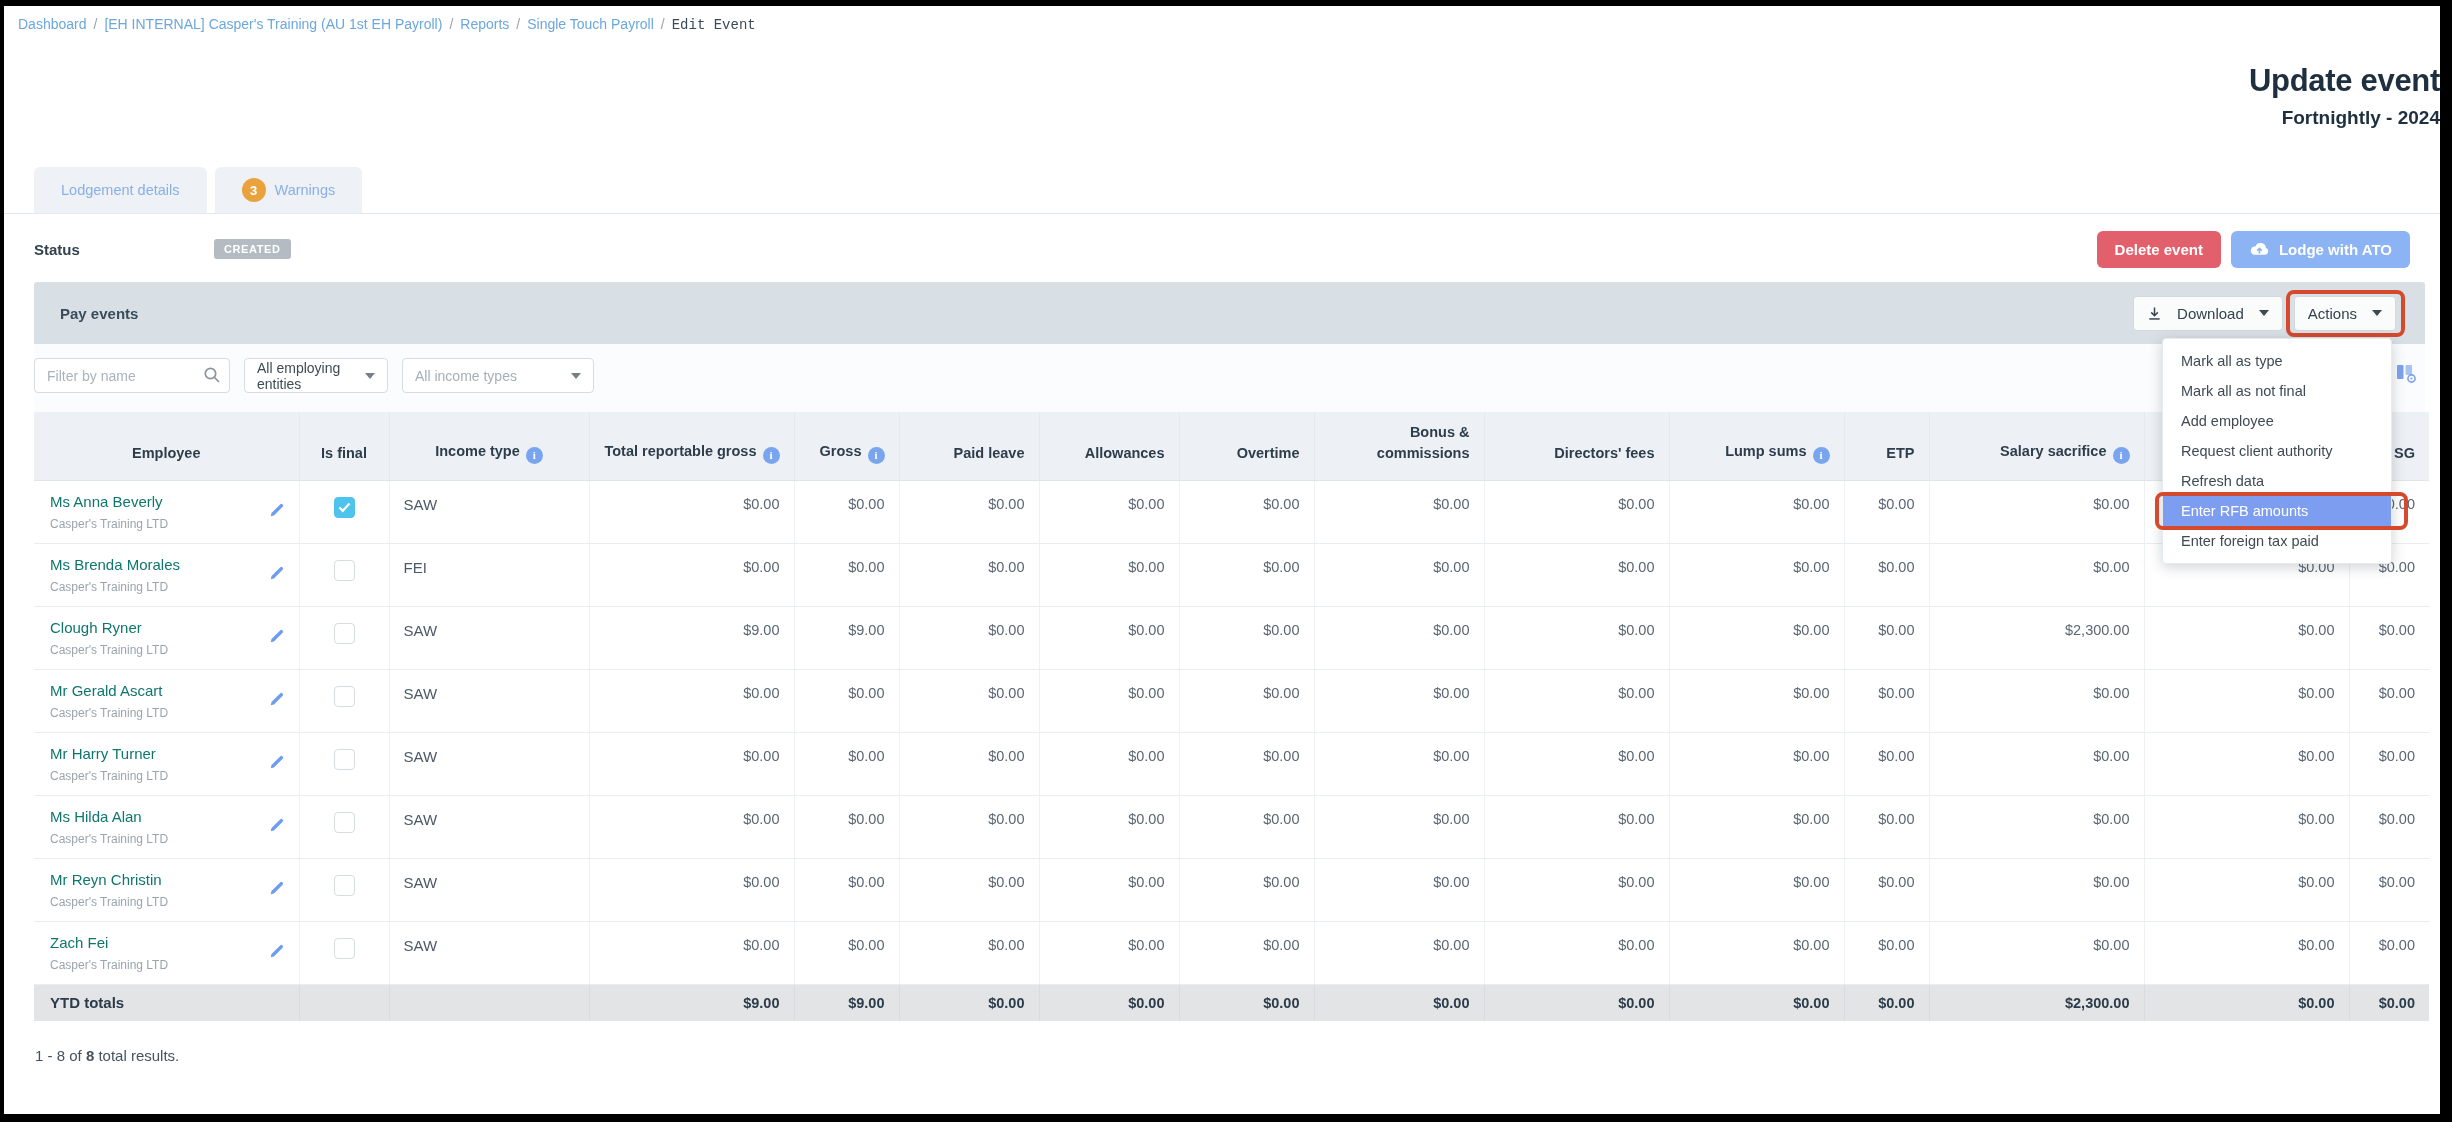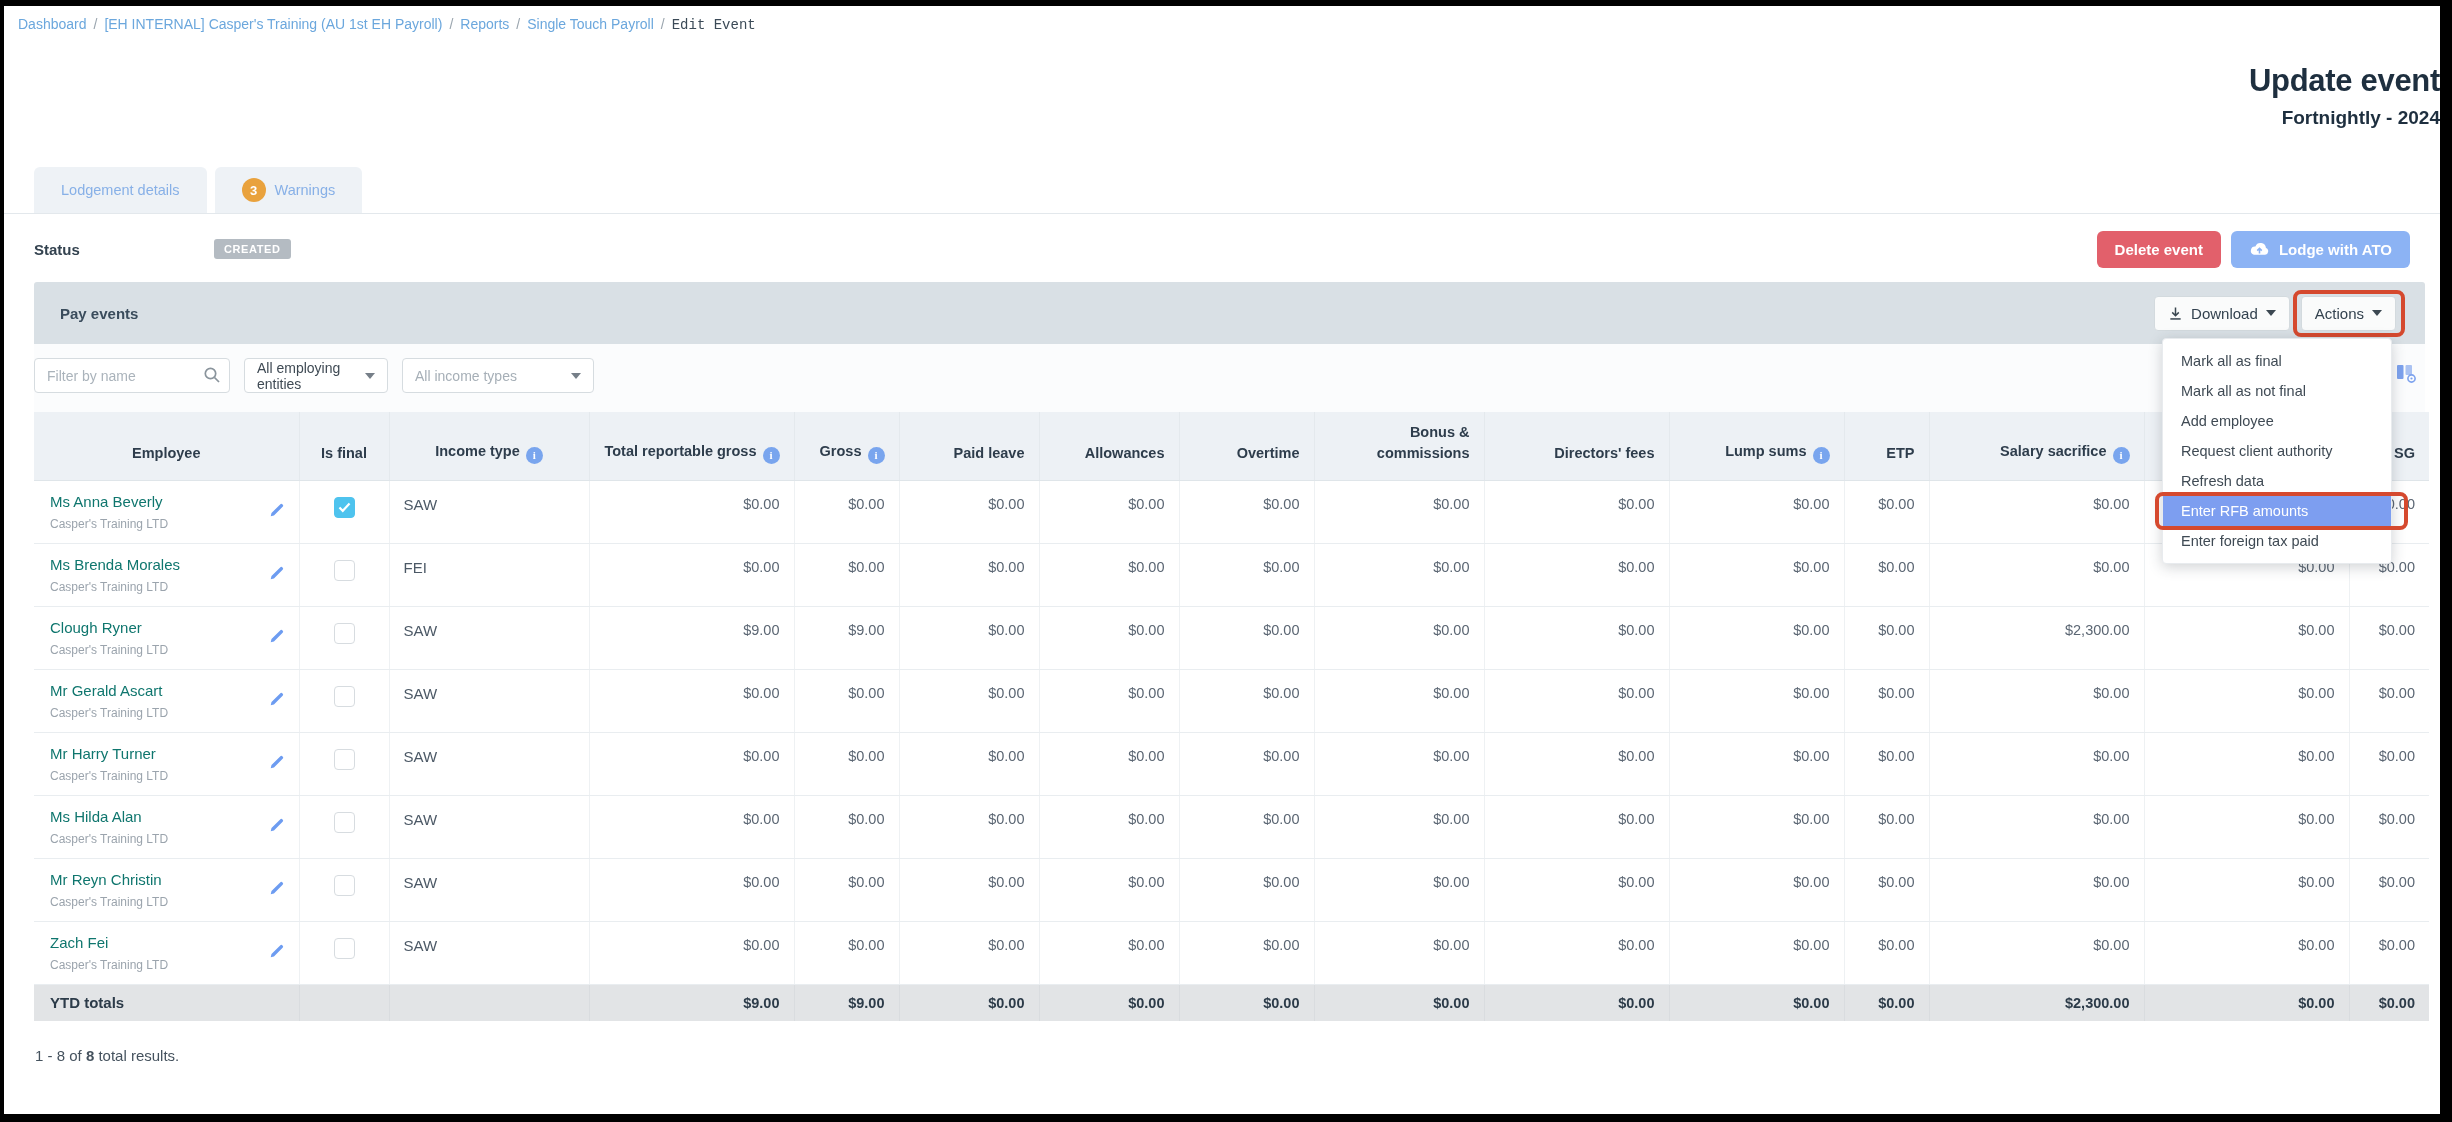--- a/index.html
+++ b/index.html
@@ -32,21 +32,21 @@
   .status-actions { display:flex; gap:10px; }
   .btn { border:none; border-radius:6px; font-size:15px; font-weight:bold; color:#fff; height:37px; padding:0 18px; cursor:pointer; display:inline-flex; align-items:center; gap:9px; font-family:inherit; }
   .btn-delete { background:#e2606b; }
   .btn-lodge { background:#8cb3f4; }
 
   
   .panel { margin:10px 15px 0 30px; position:relative; }
   .panel-header { background:#d9e0e5; border-radius:3px 3px 0 0; height:62px; display:flex; align-items:center; padding:0 29px 0 26px; }
   .panel-title { font-size:15px; font-weight:bold; color:#3a4c5c; }
   .panel-buttons { margin-left:auto; display:flex; gap:11px; align-items:center; }
-  .btn-light { background:#fafbfb; border:1px solid #d3dade; border-radius:4px; height:35px; padding:0 13px; display:inline-flex; align-items:center; gap:8px; font-size:15px; color:#33424f; cursor:pointer; font-family:inherit; }
+  .btn-light { background:#fafbfb; border:1px solid #d3dade; border-radius:4px; height:35px; padding:0 13px; display:inline-flex; align-items:center; gap:15px; font-size:15px; color:#33424f; cursor:pointer; font-family:inherit; }
   .caret { width:0; height:0; border-left:5px solid transparent; border-right:5px solid transparent; border-top:6px solid #3c4852; display:inline-block; }
   .caret.gray { border-top-color:#767f88; }
   .actions-wrap { position:relative; display:inline-flex; }
   .annotation { position:absolute; border:4px solid #d5492e; border-radius:8px; pointer-events:none; }
   .annotation-actions { top:-6px; bottom:-6px; left:-8px; right:-9px; }
 
   
   .filter-row { display:flex; align-items:center; gap:14px; padding:14px 6px 19px 0; background:#fbfcfd; }
   .search-wrap { position:relative; width:196px; }
   .search-wrap input { width:100%; height:35px; border:1px solid #d6dce0; border-radius:4px; padding:0 34px 0 12px; font-size:14px; color:#3f4a54; font-family:inherit; background:#fff; }
@@ -456,21 +456,21 @@
             <td class="right">$0.00</td>
             <td class="right">$0.00</td>
             <td class="right">$2,300.00</td>
             <td class="right">$0.00</td>
             <td class="right">$0.00</td>
           </tr>
         </tbody>
     </table>
 
     <div class="dropdown-menu" id="dropdown">
-        <div class="menu-item">Mark all as final</div>
+        <div class="menu-item">Mark all as type</div>
         <div class="menu-item">Mark all as not final</div>
         <div class="menu-item">Add employee</div>
         <div class="menu-item">Request client authority</div>
         <div class="menu-item">Refresh data</div>
         <div class="menu-item hl">Enter RFB amounts<span class="annotation annotation-item"></span></div>
         <div class="menu-item">Enter foreign tax paid</div>
       </div>
   </div>
 
   <div class="results-footer">

